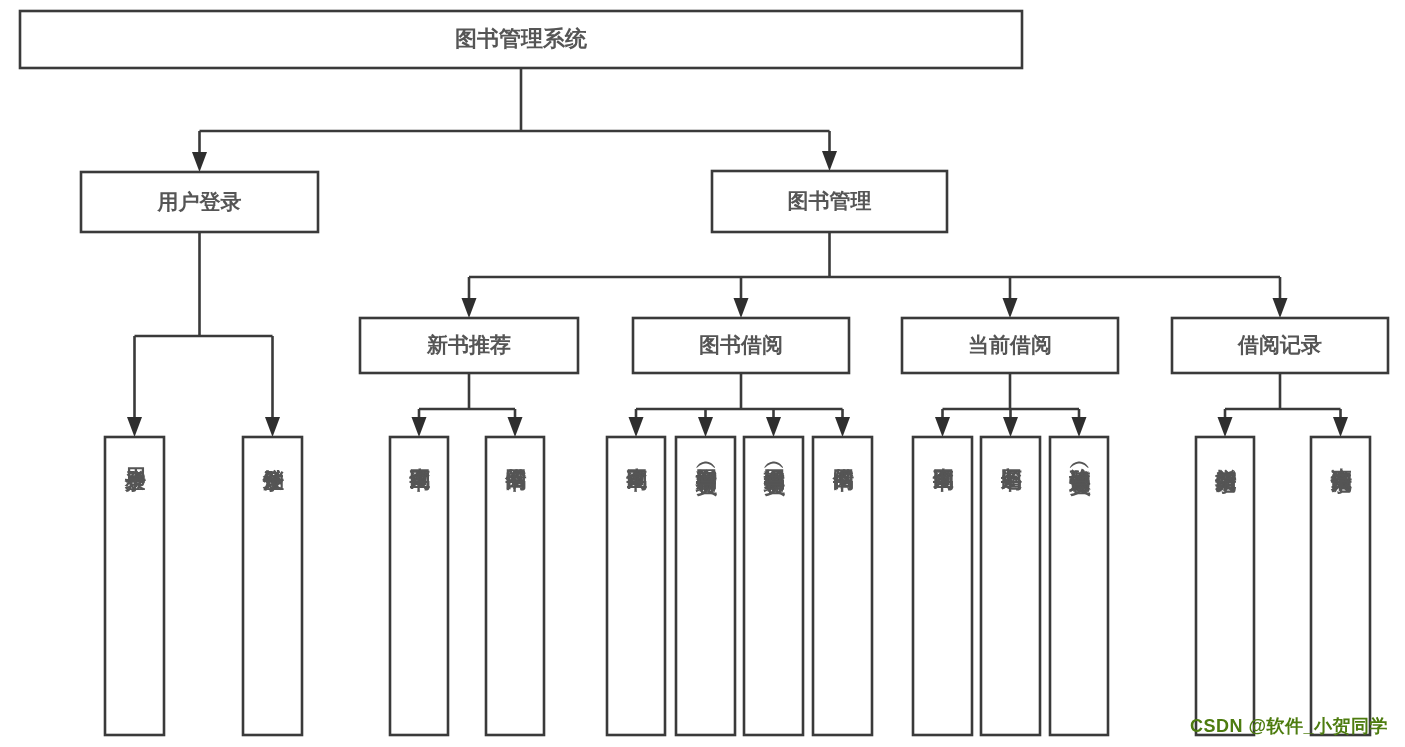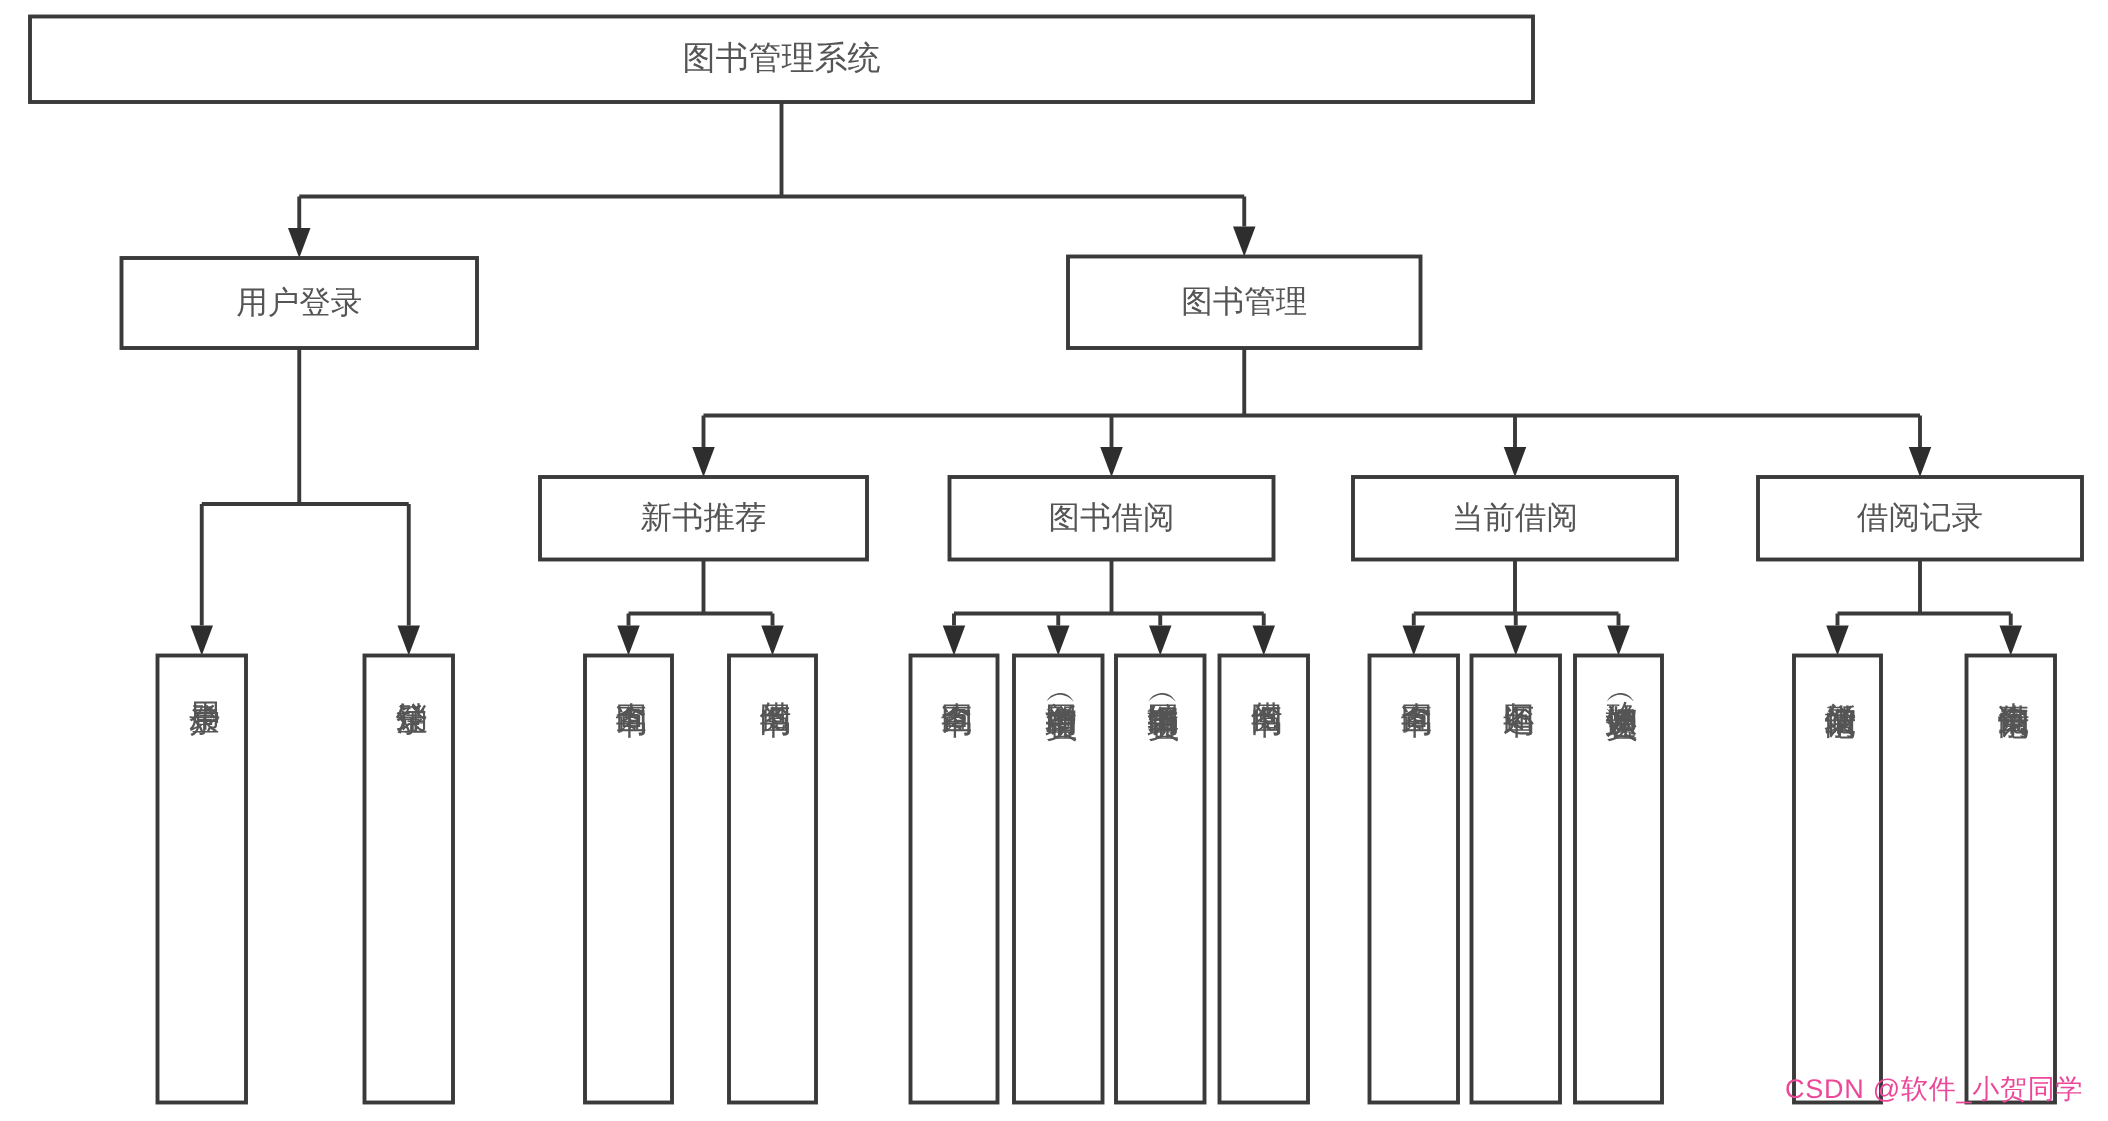--- a/index.html
+++ b/index.html
@@ -12,20 +12,21 @@
     height: 747px;
     font-family: "Liberation Sans", "DejaVu Sans", sans-serif;
     overflow: hidden;
     position: relative;
   }
   #diagram-root {
     position: relative;
     width: 1405px;
     height: 747px;
     background: #ffffff;
+    font-weight: bold;
   }
   svg.diagram-svg {
     position: absolute;
     left: 0;
     top: 0;
     width: 1405px;
     height: 747px;
   }
   .node-box {
     fill: #ffffff;
@@ -67,21 +68,21 @@
     color: #555555;
     letter-spacing: 1px;
     white-space: nowrap;
     text-align: left;
     pointer-events: none;
   }
   .watermark {
     position: absolute;
     font-family: "Liberation Sans", "DejaVu Sans", sans-serif;
     font-size: 18px;
-    color: #ec4899;
+    color: #4d7c0f;
     white-space: nowrap;
     left: 1190px;
     top: 714px;
     letter-spacing: 0.5px;
   }
 </style>
 </head>
 <body>
 
 <div id="diagram-root">

